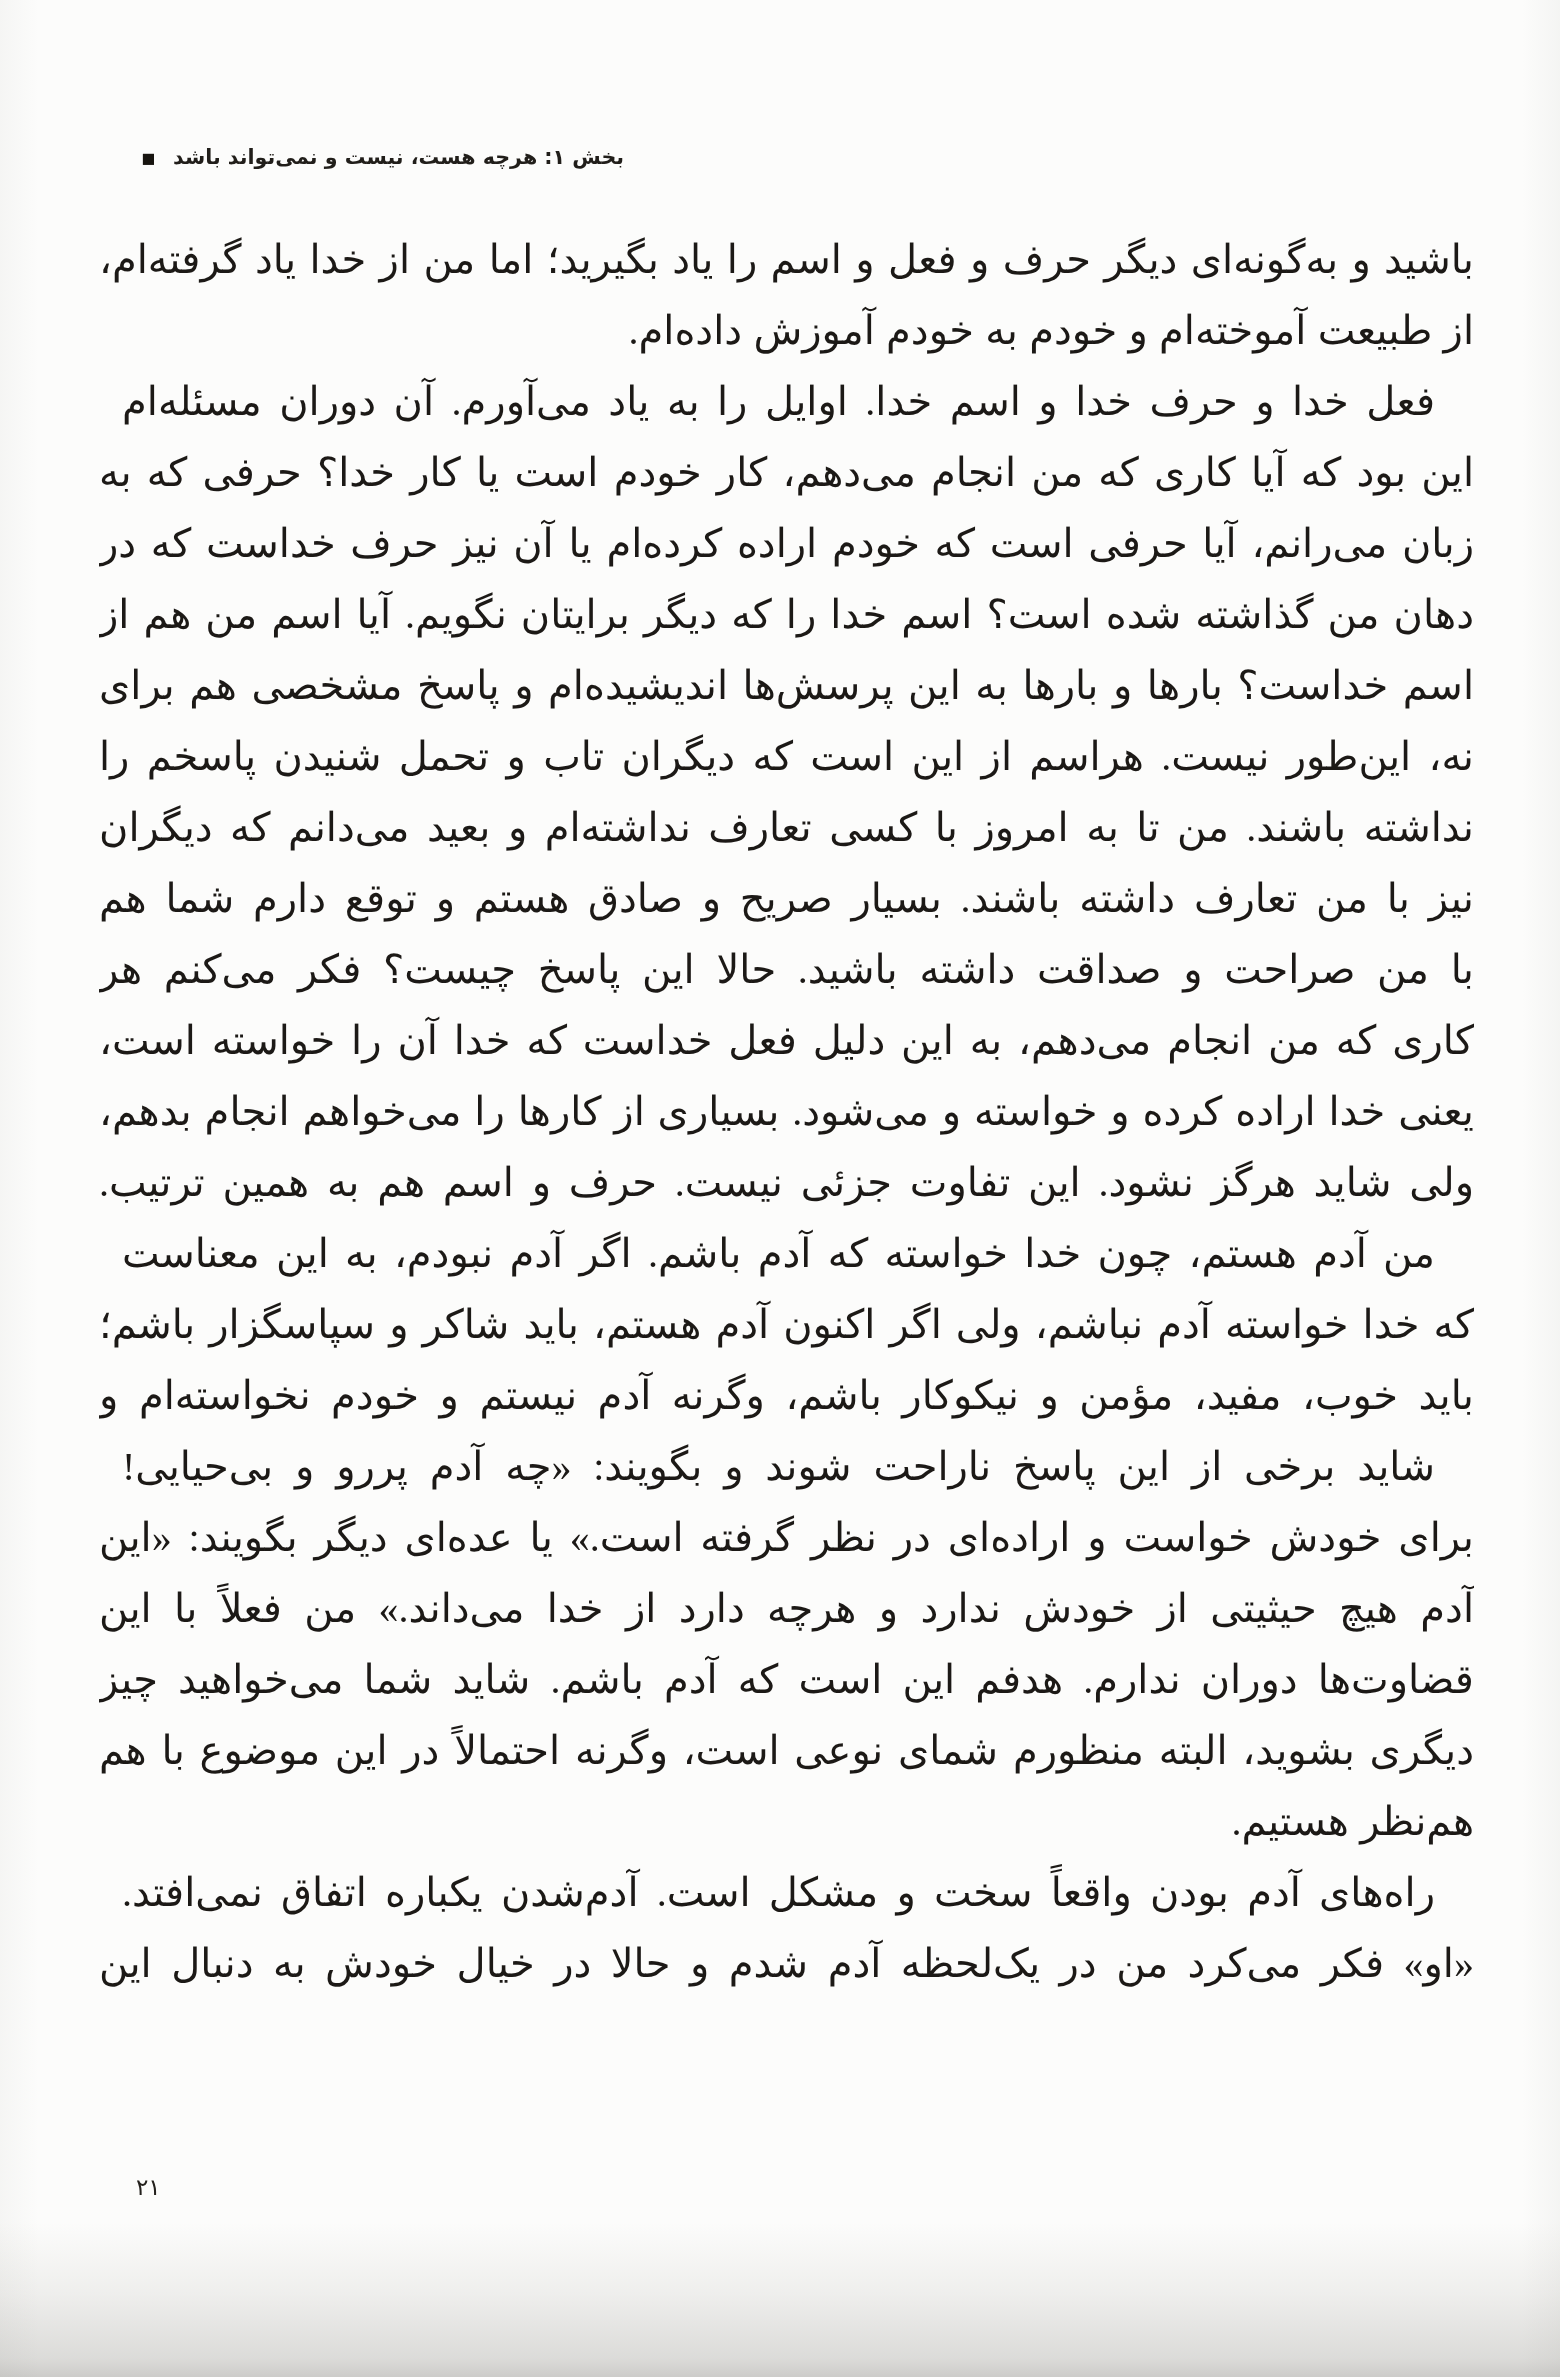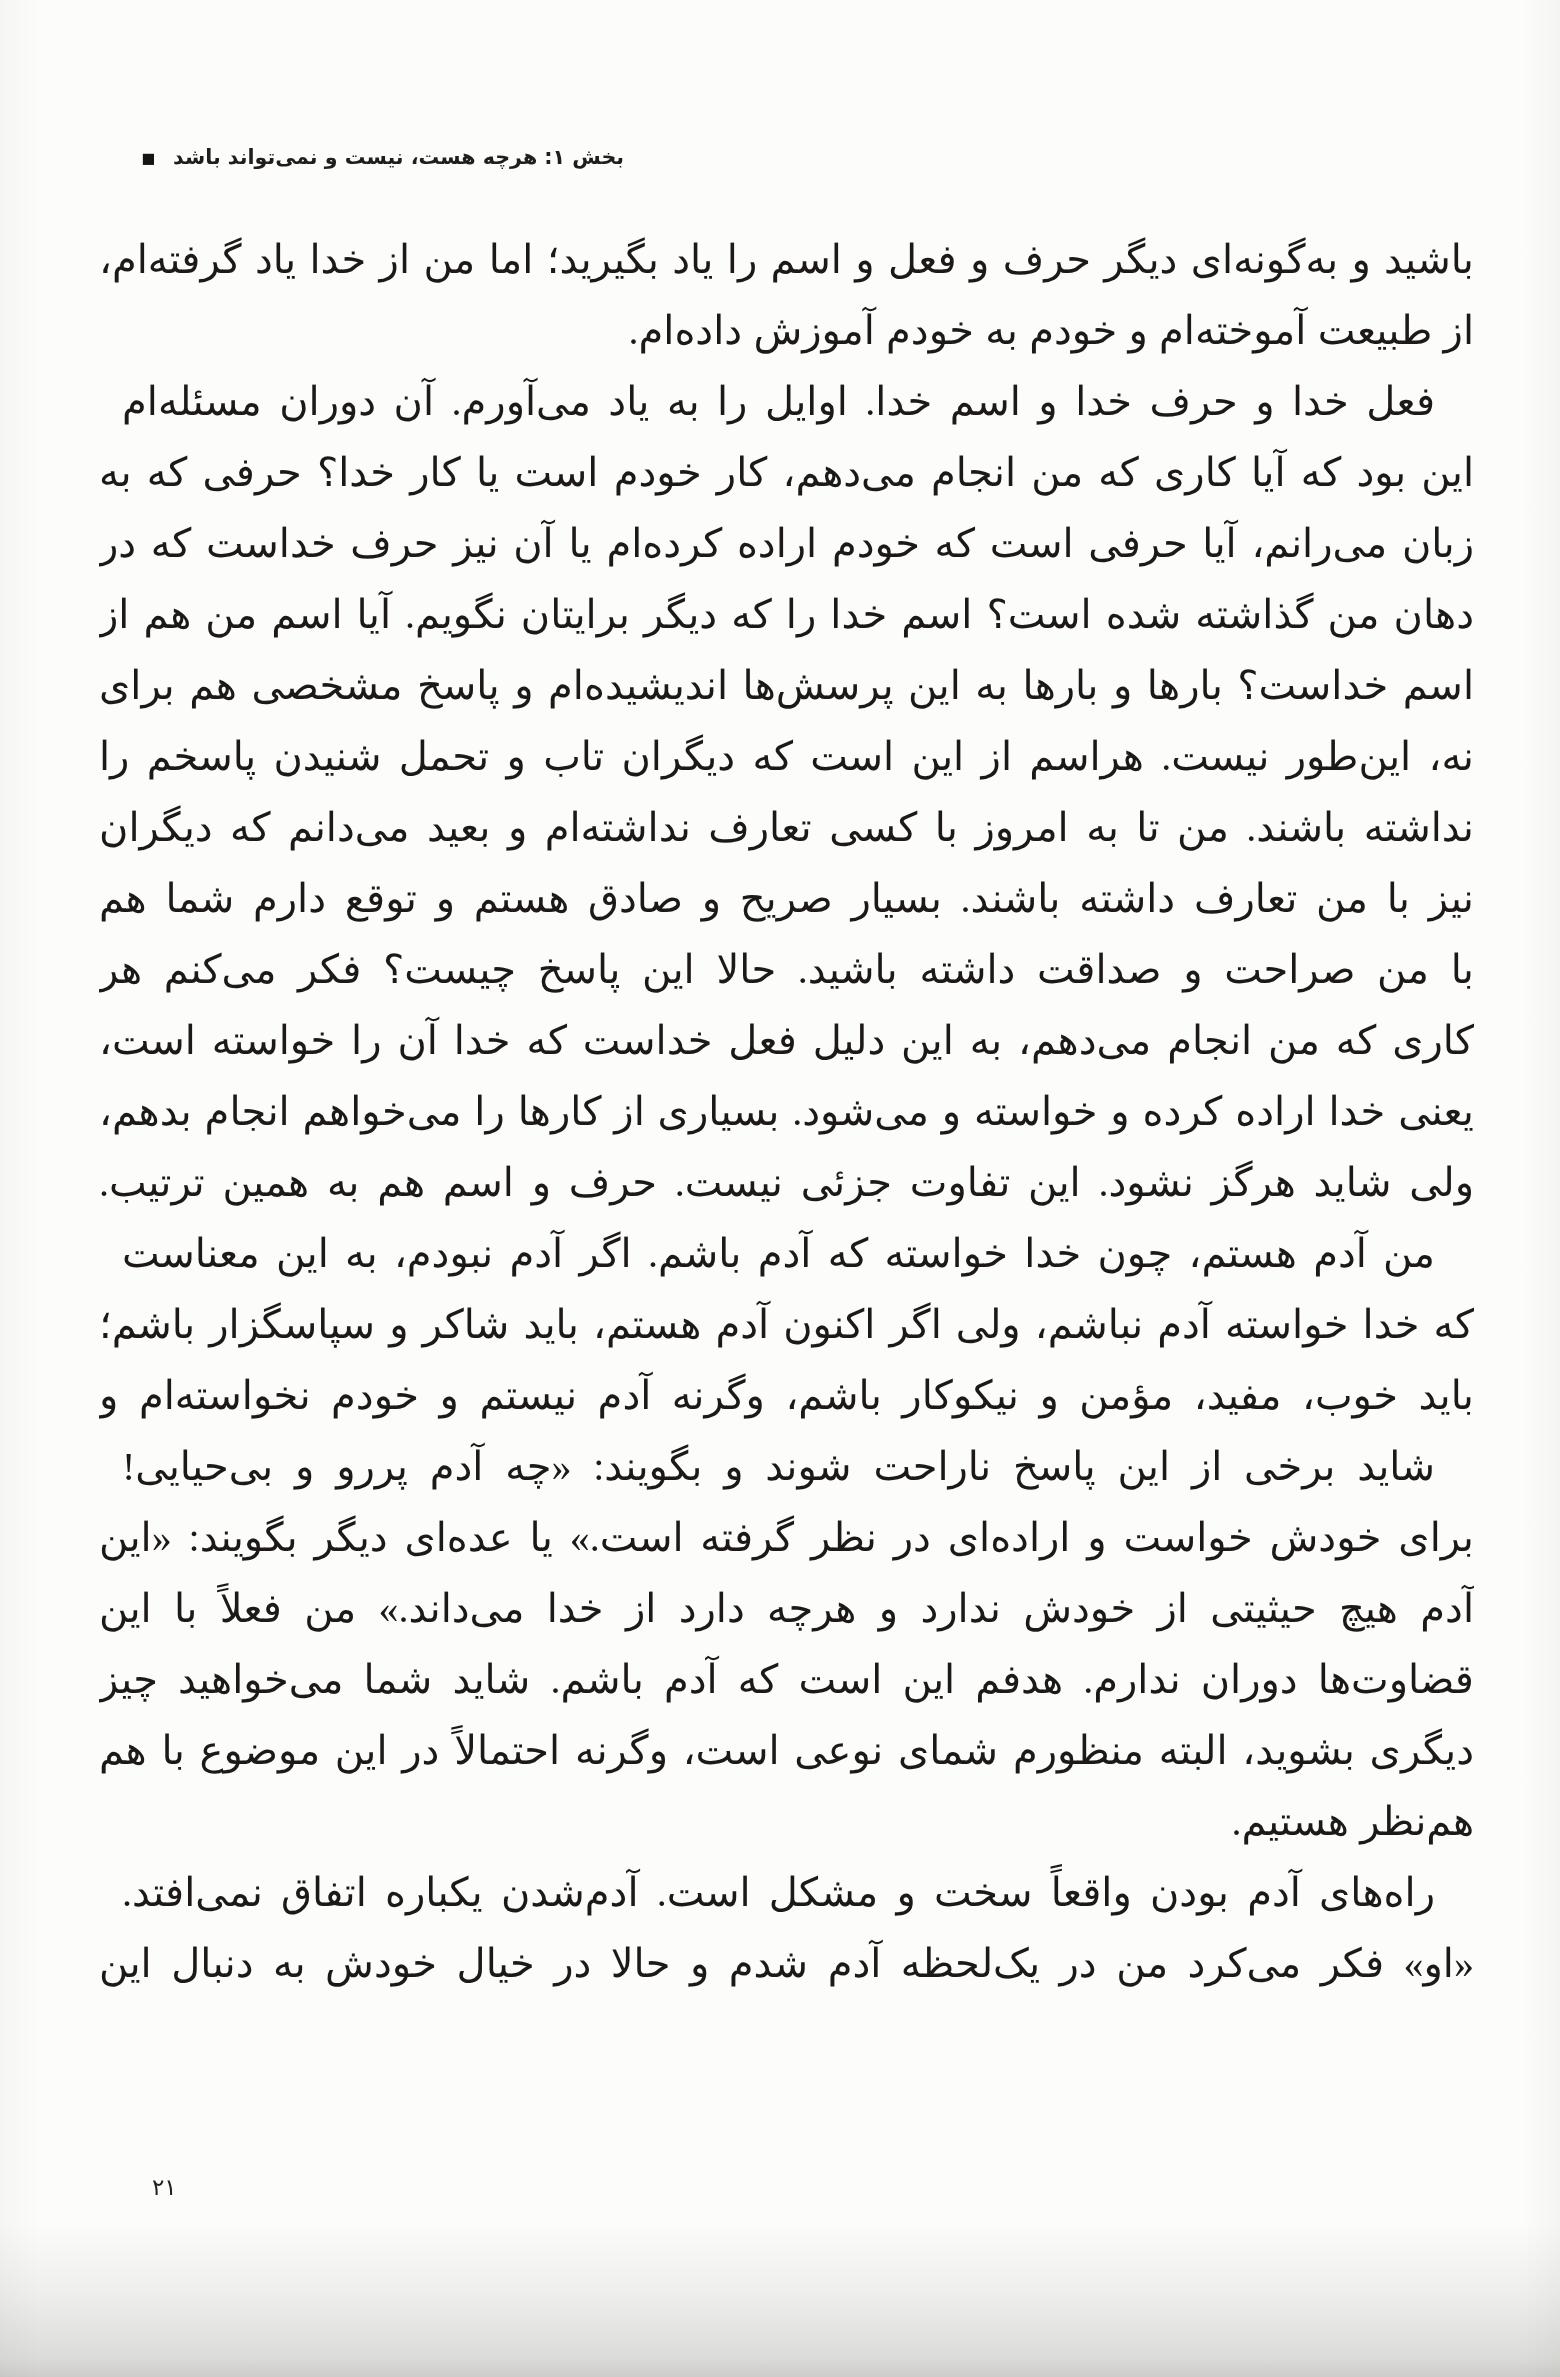--- a/index.html
+++ b/index.html
@@ -71,21 +71,21 @@
     text-indent: 39px;
     margin-left: 23px;
   }
   .body-text .line.end {
     text-align: right;
     text-align-last: right;
   }
   .page-number {
     position: absolute;
     top: 2174px;
-    left: 152px;
+    left: 136px;
     font-size: 23px;
     color: #23201c;
     direction: rtl;
   }
 </style>
 </head>
 <body>
 
 <div class="page" style="--ink: #1c1916;">
 

